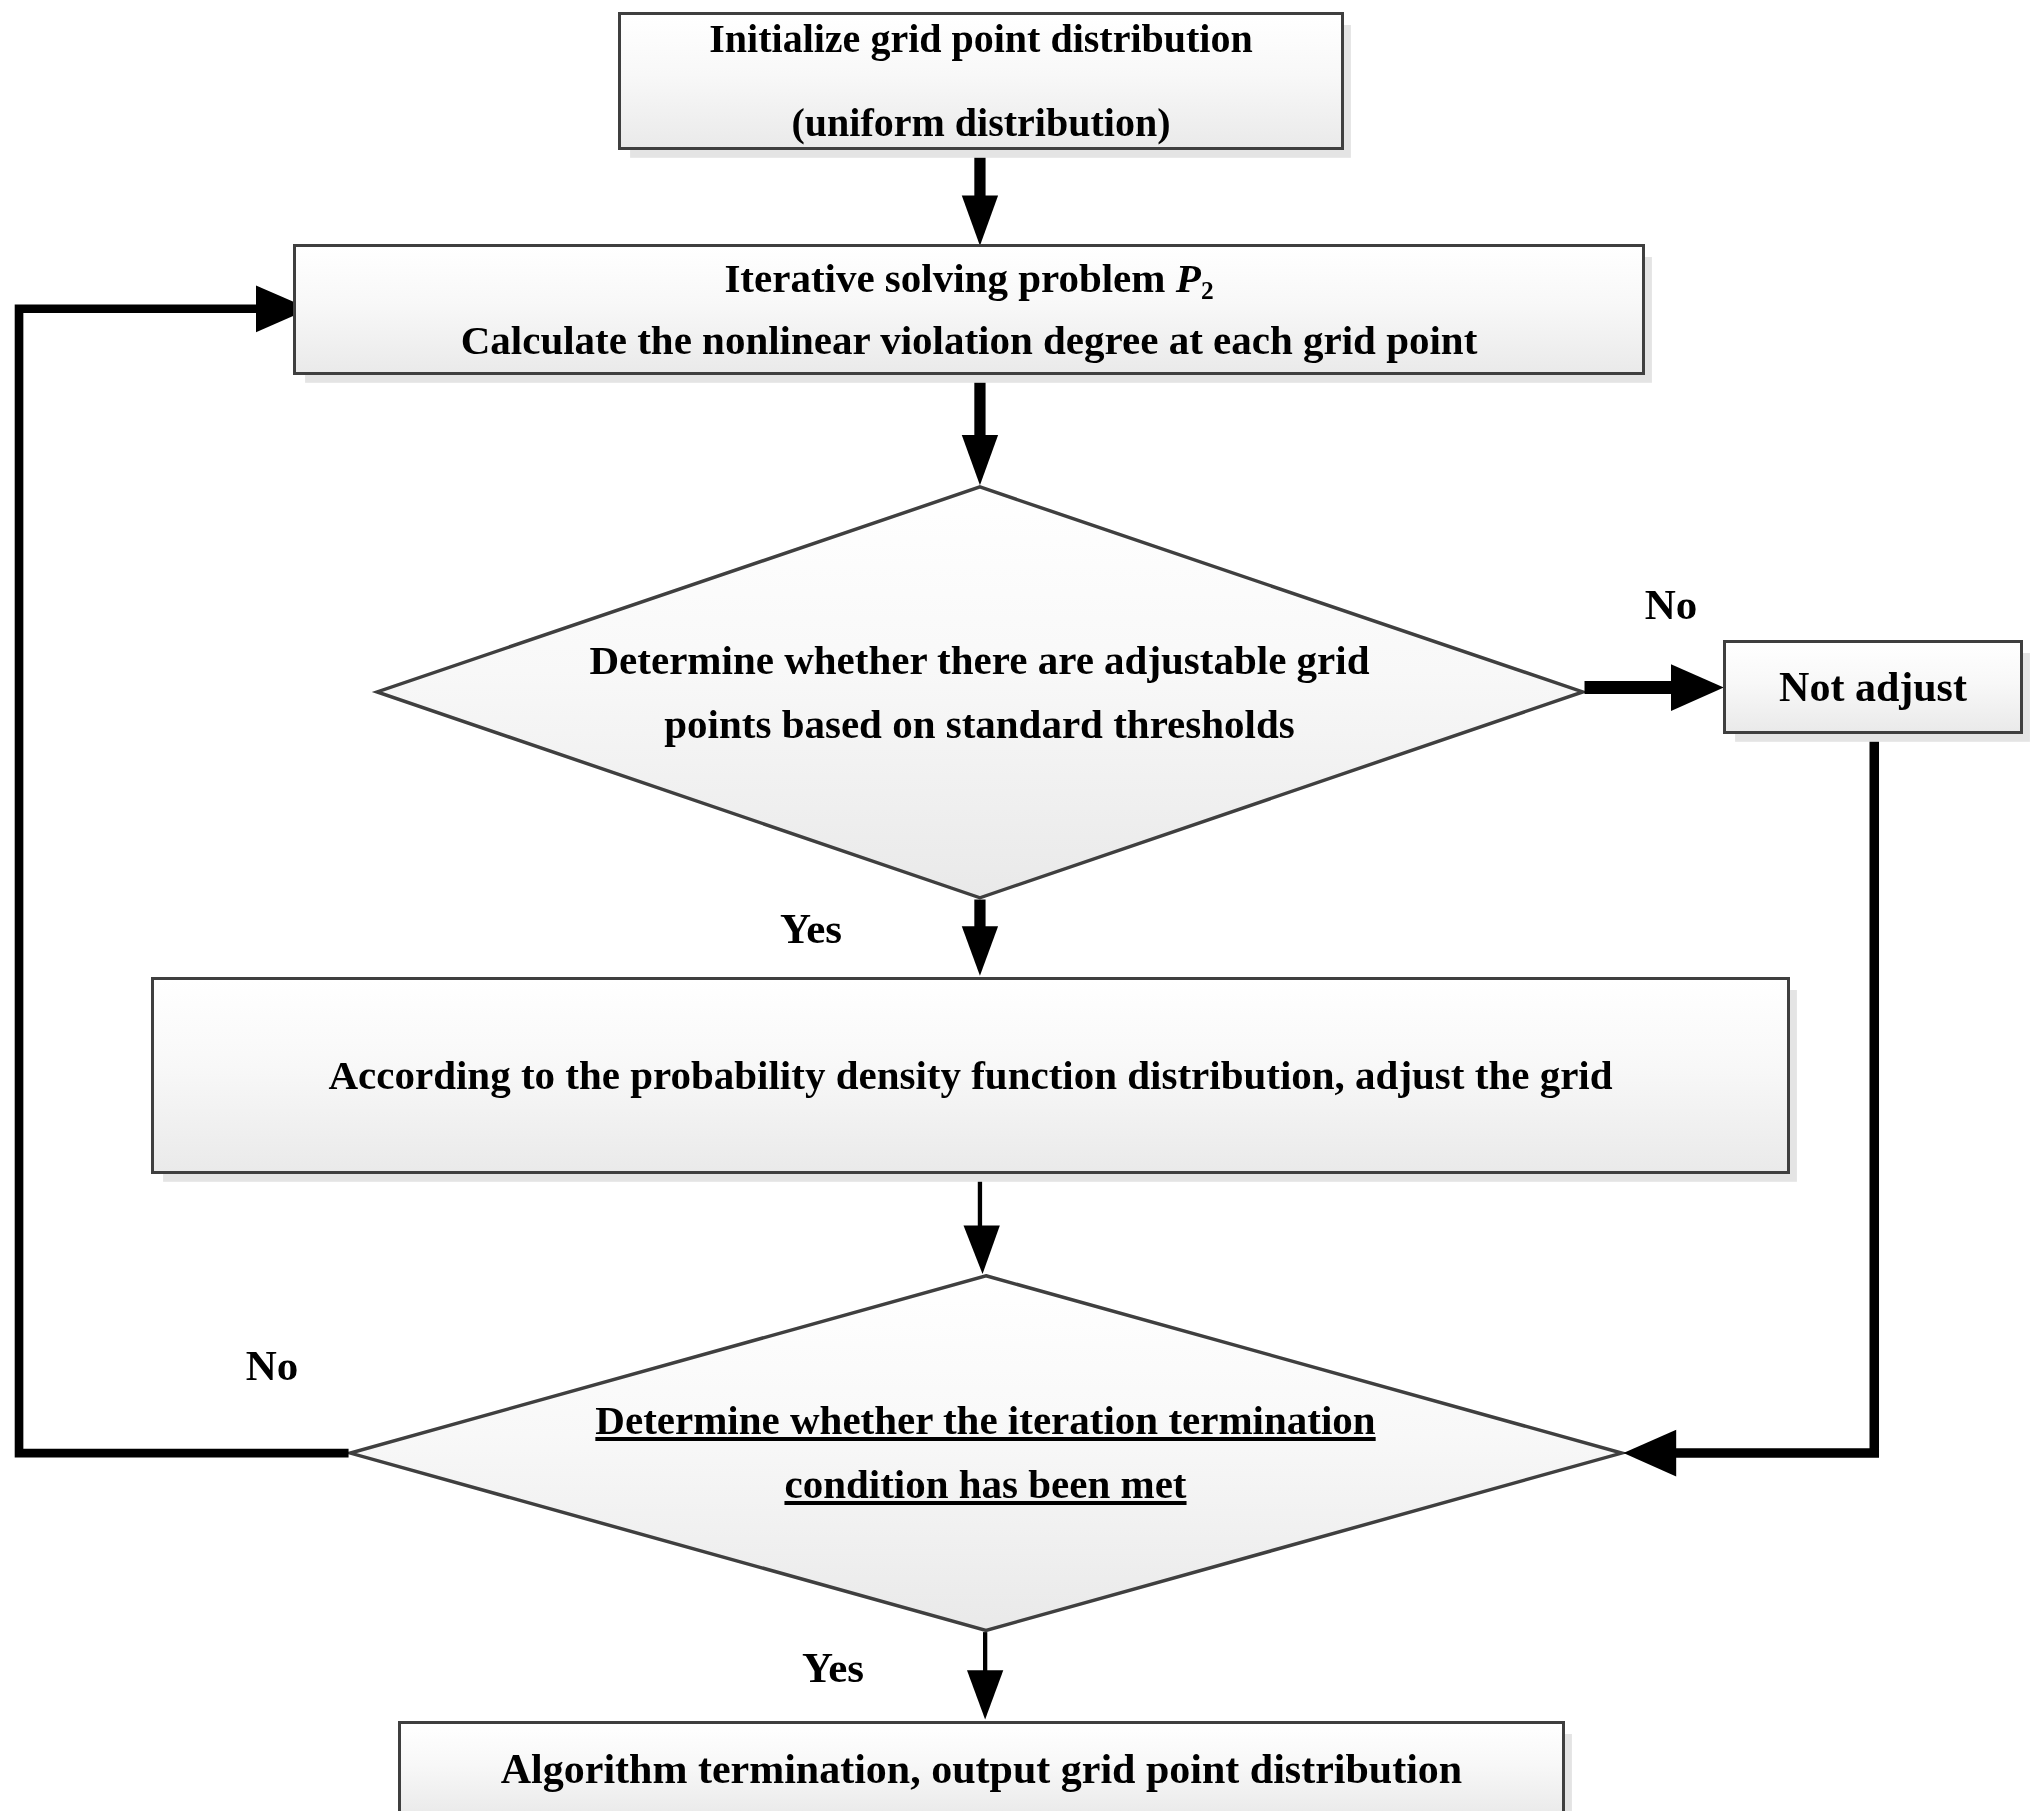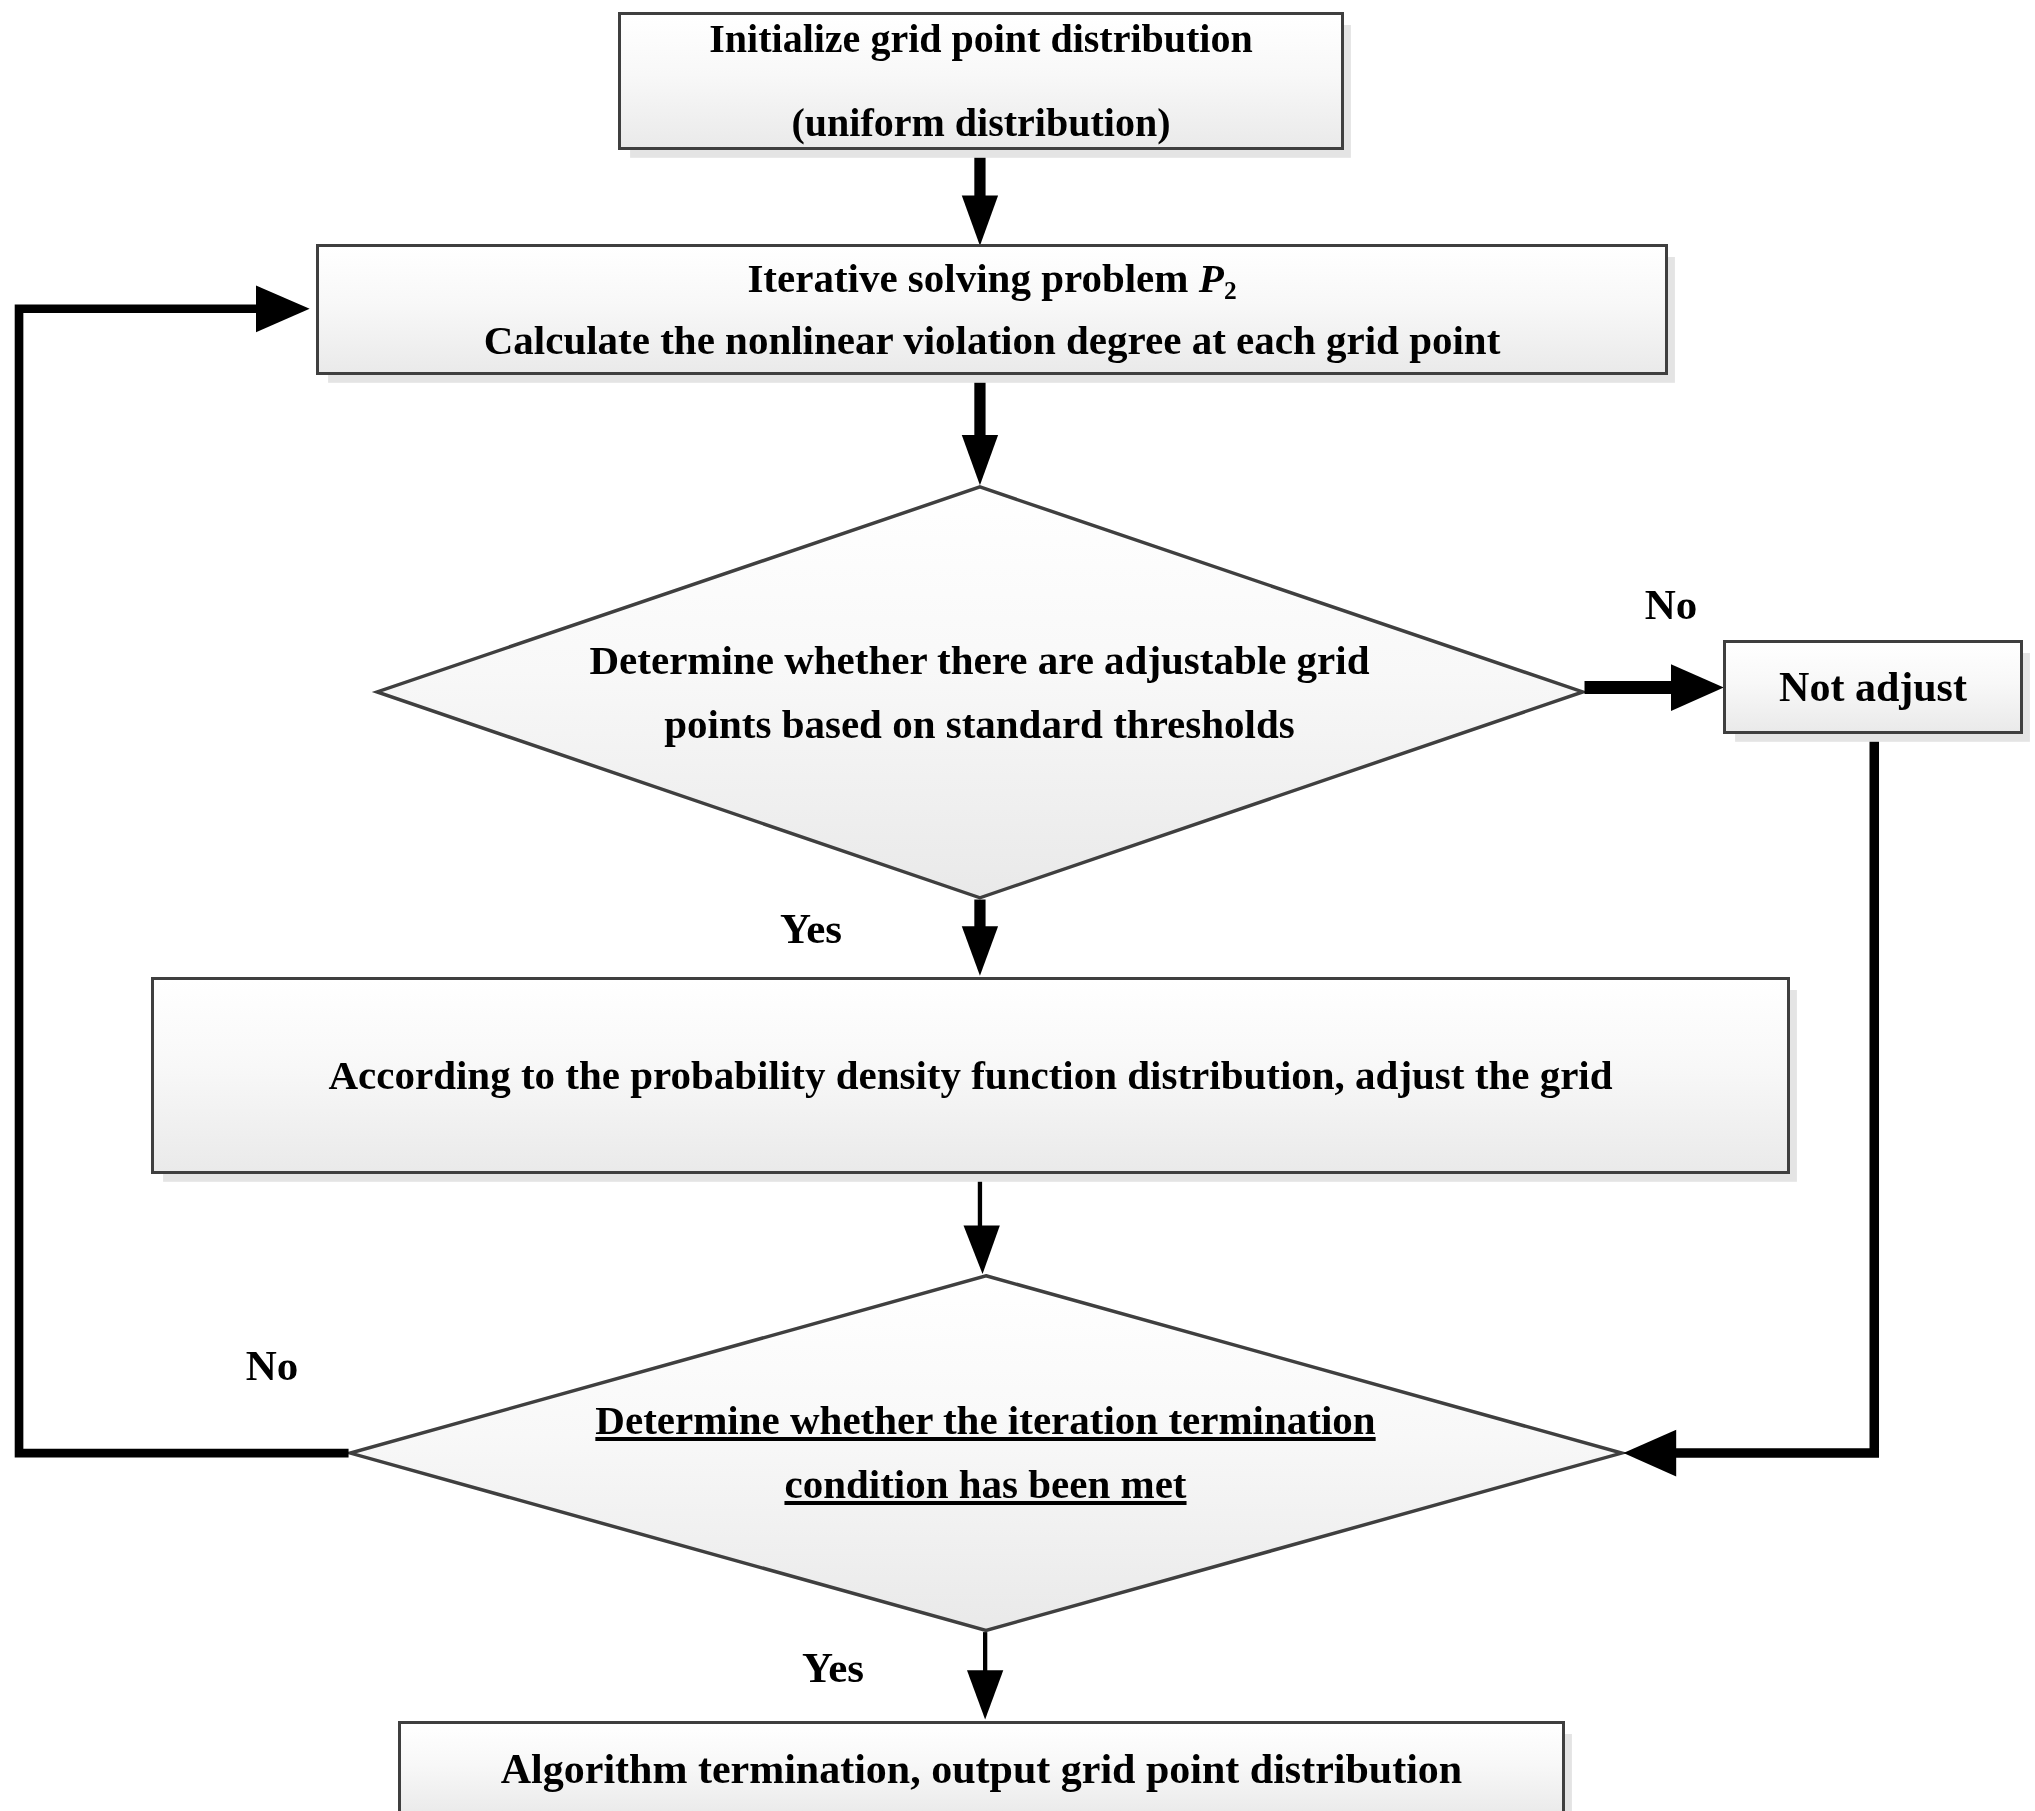--- a/index.html
+++ b/index.html
@@ -115,21 +115,21 @@
       <line x1="1139" y1="1887" x2="1139" y2="1936" stroke="#000" stroke-width="5"></line>
       <polygon points="1139,1988 1118,1931 1160,1931" fill="#000"></polygon>
     </g>
   </svg>
 
   <div class="node node-init" style="left:618px; top:12px; width:726px; height:138px;gap:24px;">
     <div class="ln">Initialize grid point distribution</div>
     <div class="ln">(uniform distribution)</div>
   </div>
 
-  <div class="node" style="left:316px; top:244px; width:1352px; height:131px;">
+  <div class="node" style="left:293px; top:244px; width:1352px; height:131px;">
     <div class="ln"><span>Iterative solving problem</span><span class="var">P</span><span class="sub">2</span></div>
     <div class="ln">Calculate the  nonlinear violation degree at each grid point</div>
   </div>
 
   <div class="dtext" style="left:377px; top:487px; width:1205px; height:411px;">
     <div class="ln">Determine whether there are adjustable grid</div>
     <div class="ln">points based on standard thresholds</div>
   </div>
 
   <div class="node node-notadjust" style="left:1723px; top:640px; width:300px; height:94px;">

